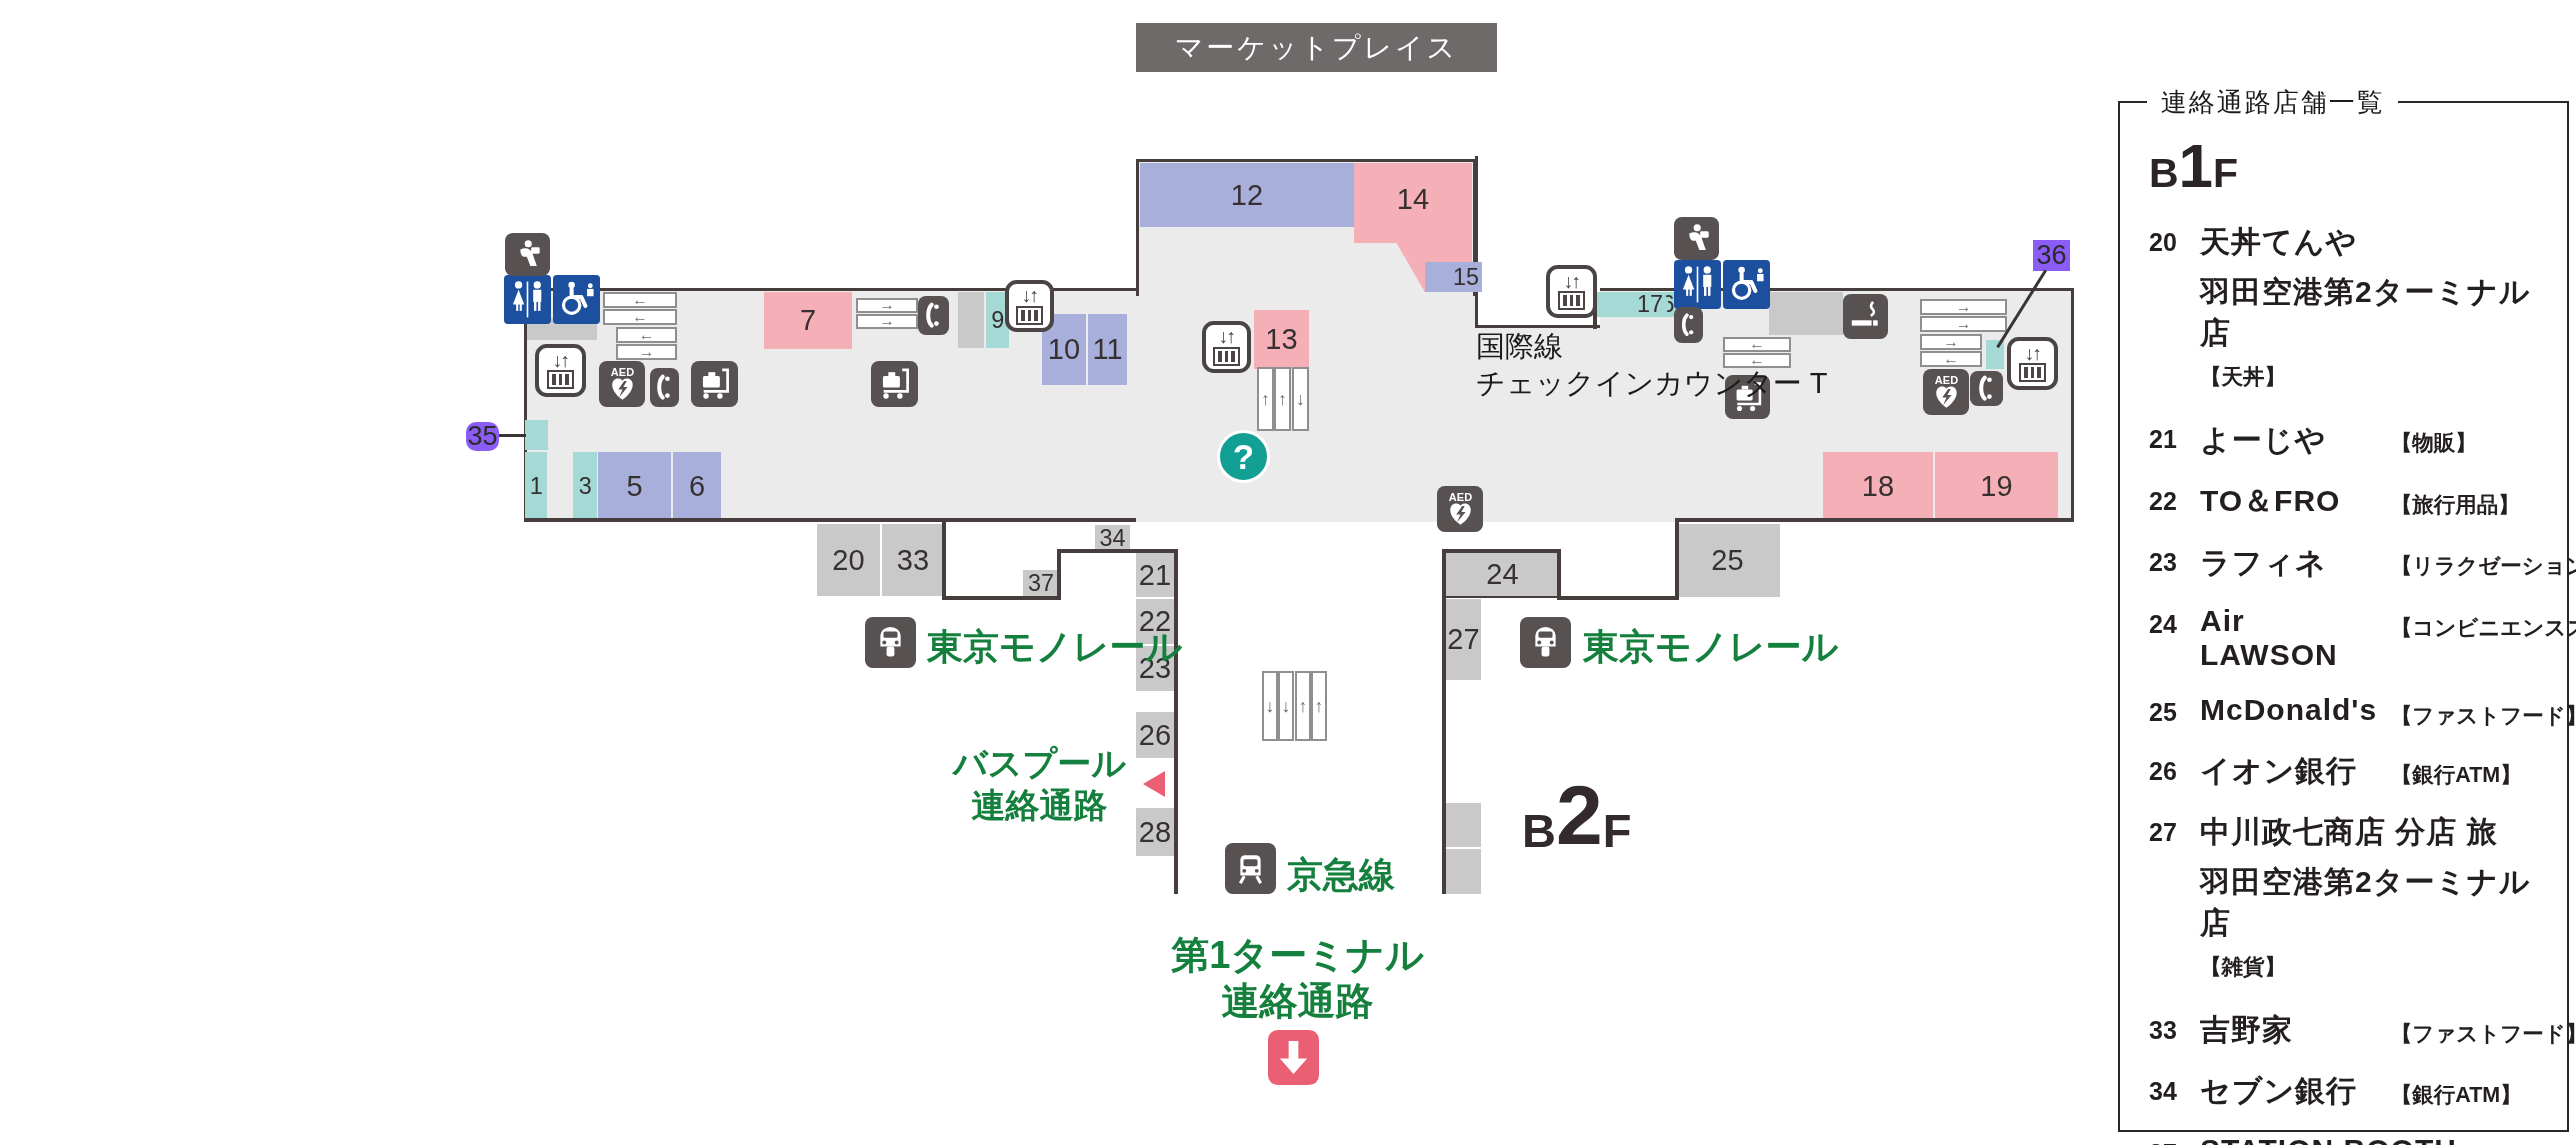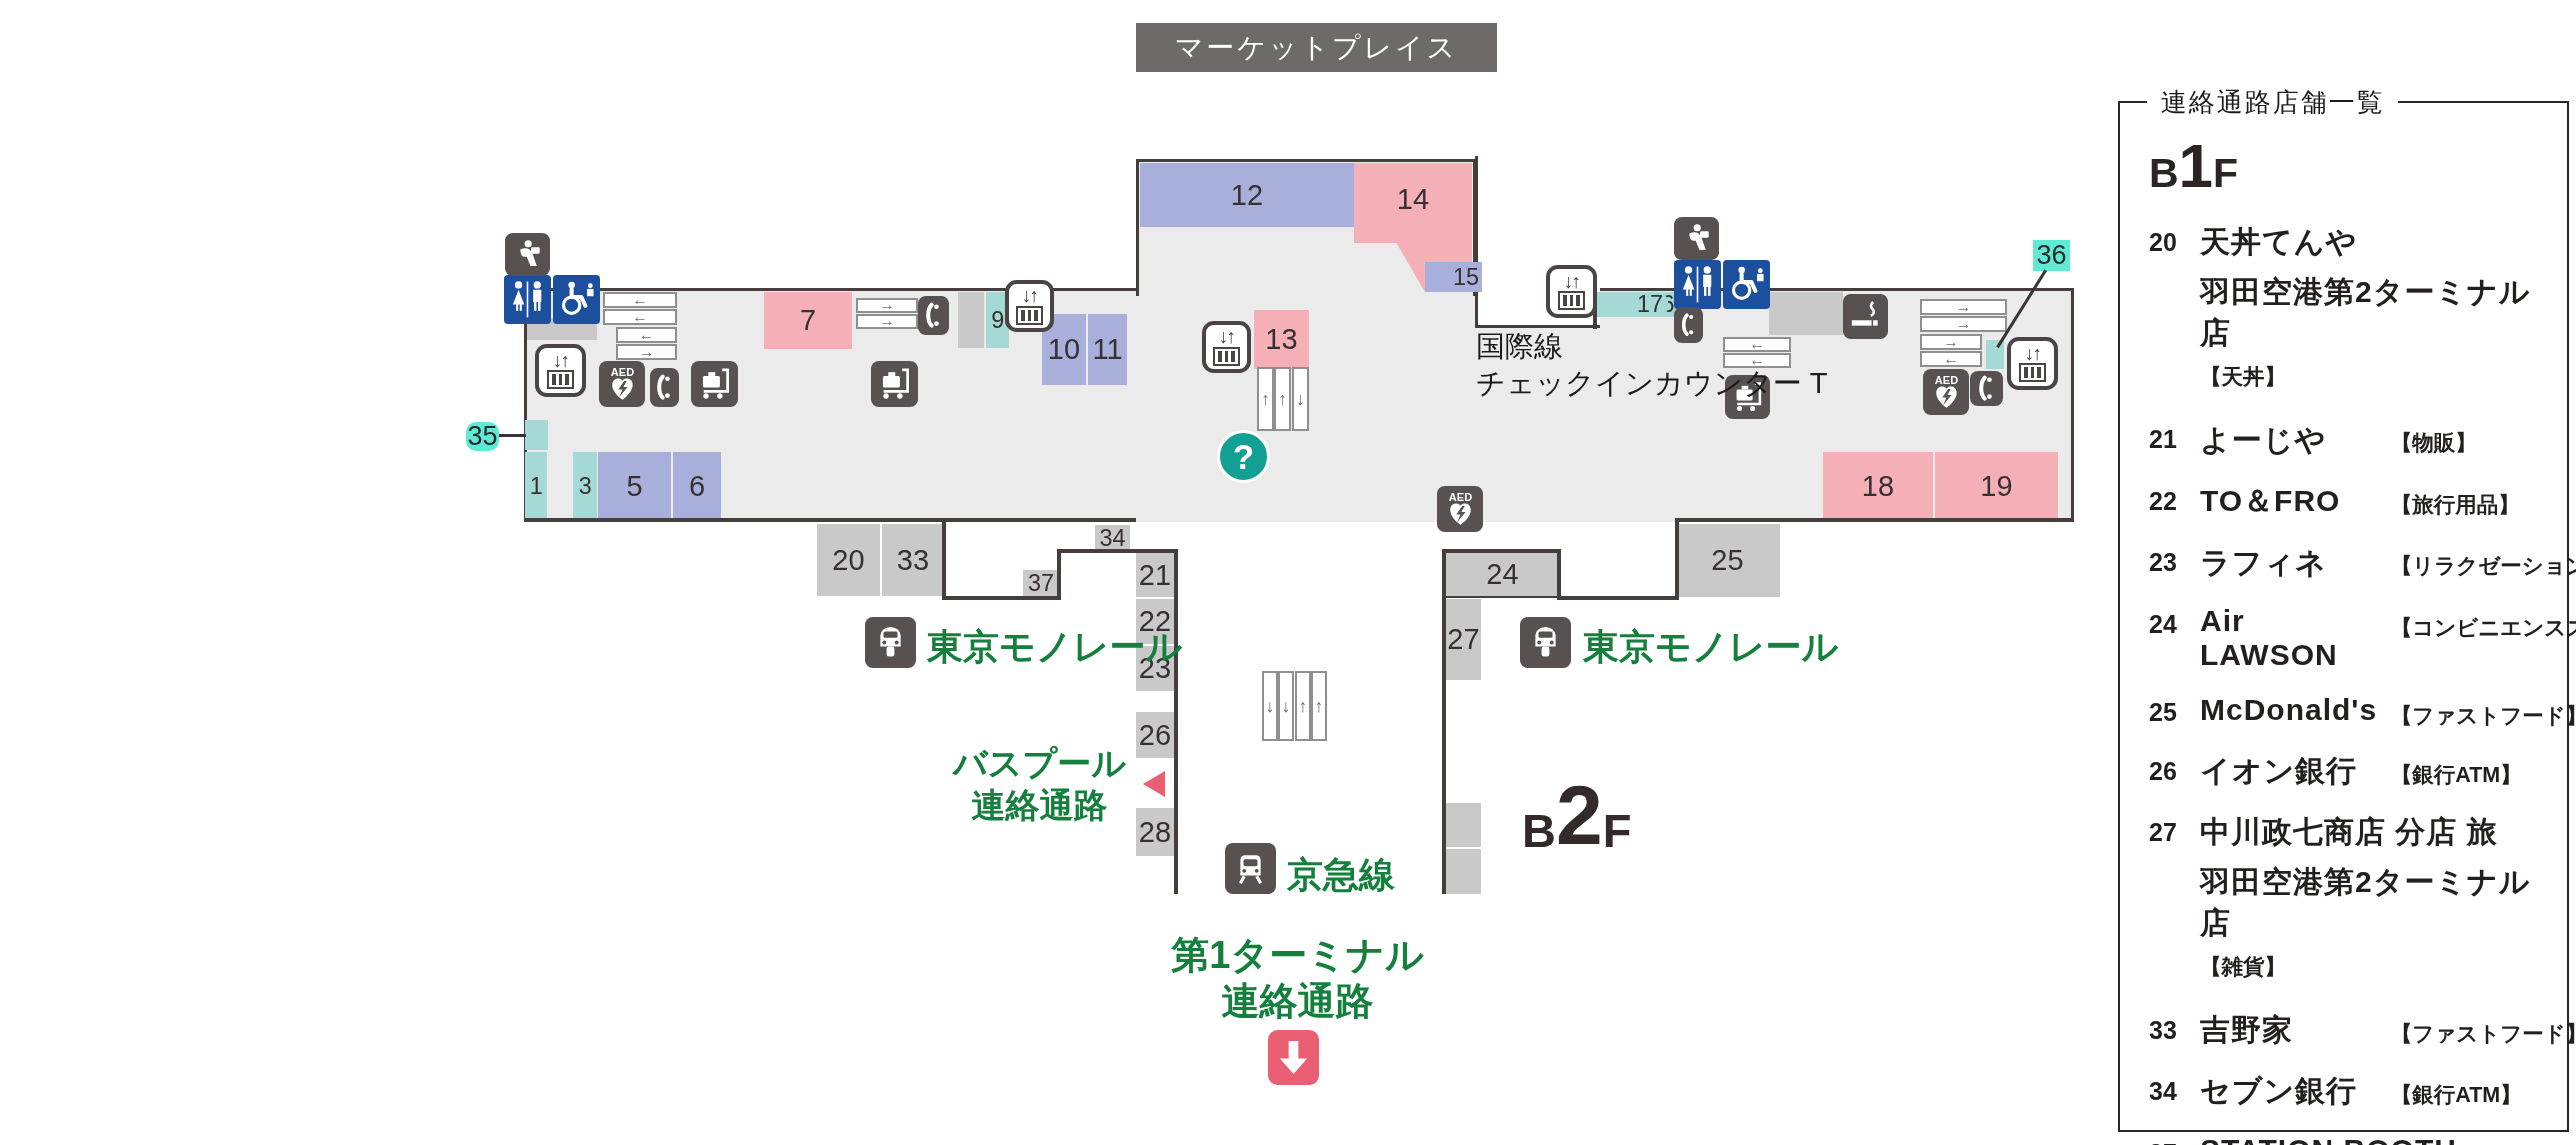--- a/index.html
+++ b/index.html
@@ -39,21 +39,21 @@
     display:flex;flex-direction:column;align-items:center;justify-content:center;color:#4a4444;z-index:6;box-sizing:border-box;}
   .lift .lar{font-size:19.5px;font-weight:bold;letter-spacing:-2px;line-height:17.6px;}
   .lift .lbox{display:flex;gap:2.9px;border:2.9px solid #4a4444;padding:2px 2.9px;margin-top:1px;}
   .lift .lbox i{width:3.9px;height:10.7px;background:#4a4444;display:block;}
   #info-circle{position:absolute;left:1217px;top:430px;width:53px;height:53px;border-radius:50%;
     background:#12a095;border:3.9px solid #fff;box-sizing:border-box;color:#fff;font-size:35px;font-weight:bold;
     display:flex;align-items:center;justify-content:center;z-index:6;}
 
   .maplabel{position:absolute;color:#15803d;font-weight:bold;z-index:6;}
   .leader{position:absolute;background:#3a3434;z-index:6;}
-  .num-tag{position:absolute;background:#5eead4;color:#2b2b2b;font-size:27px;display:flex;align-items:center;justify-content:center;z-index:6;}
+  .num-tag{position:absolute;background:#8b5cf6;color:#2b2b2b;font-size:27px;display:flex;align-items:center;justify-content:center;z-index:6;}
 
   #tri-left{position:absolute;left:1143px;top:771px;width:0;height:0;z-index:6;
     border-top:13.7px solid transparent;border-bottom:13.7px solid transparent;border-right:22.4px solid #ea5f73;}
   #arrow-down{position:absolute;left:1268px;top:1030px;width:51px;height:55px;background:#ea5f73;border-radius:9.8px;
     display:flex;align-items:center;justify-content:center;z-index:6;}
 
   #b2f-map{position:absolute;left:1522px;top:761px;width:195px;height:93px;display:flex;align-items:flex-end;color:#332b2b;font-weight:bold;z-index:6;}
   #b2f-map .fb{font-size:47px;line-height:1;}
   #b2f-map .fn{font-size:84px;line-height:0.9;}
 

